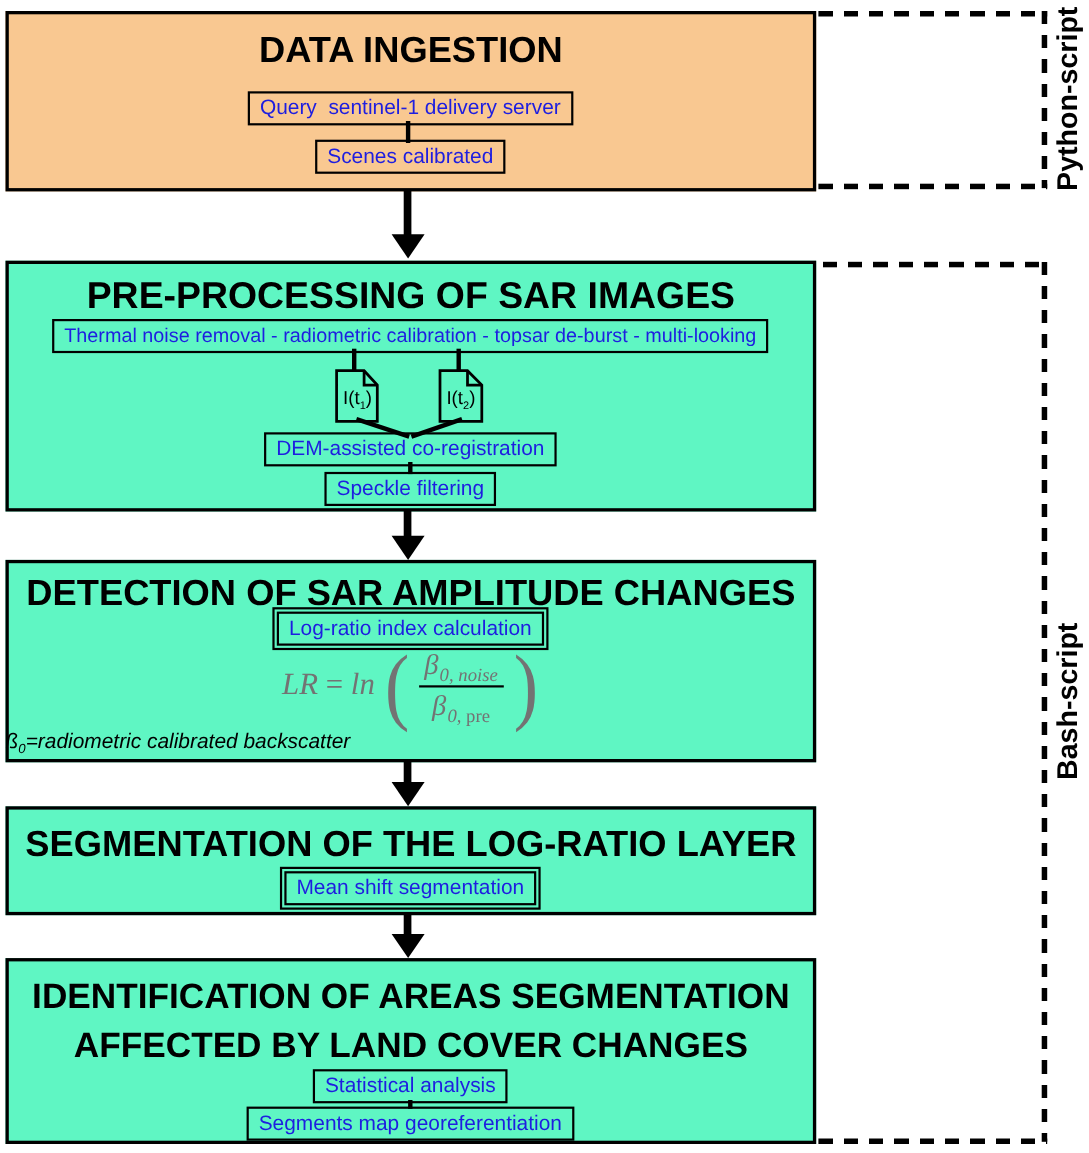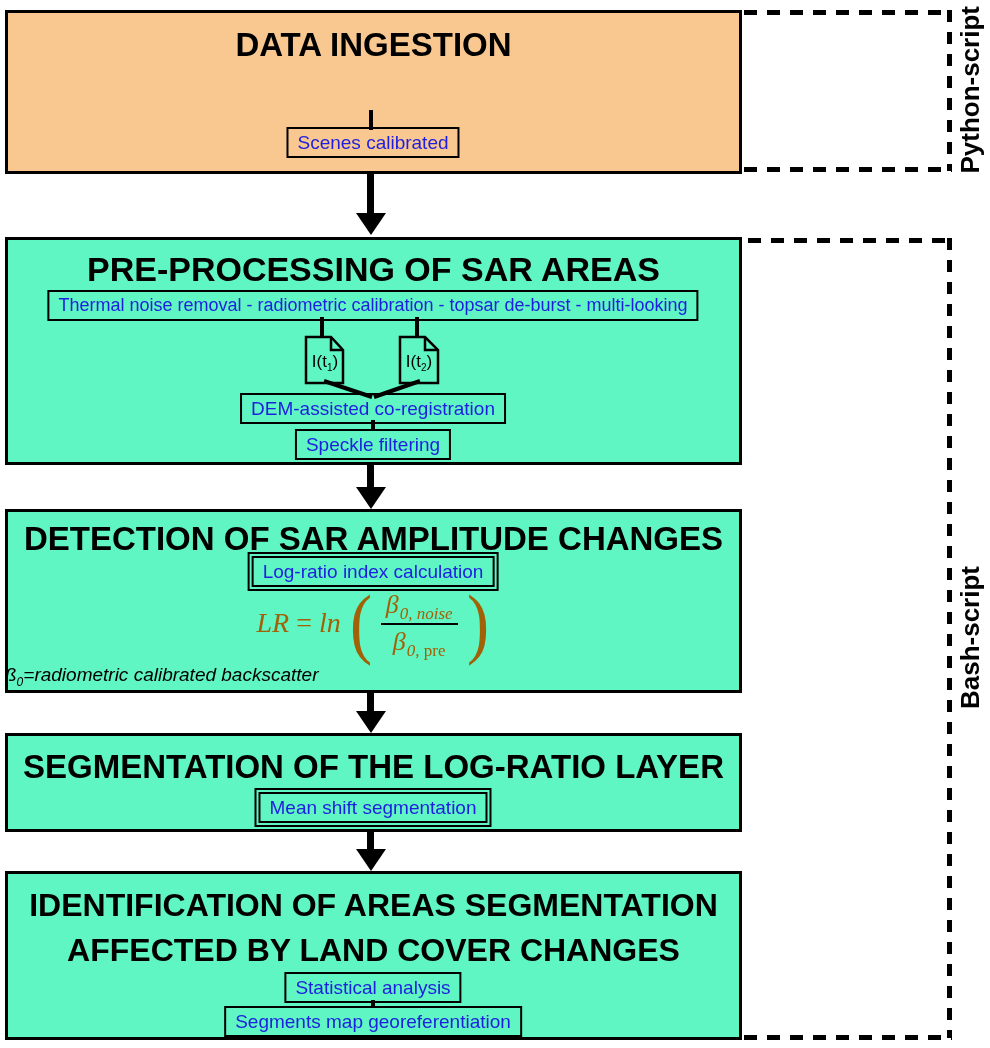--- a/index.html
+++ b/index.html
@@ -43,21 +43,21 @@
   #a1{top:172px;height:63px;} #a1 .stem{height:45px;}
   #a2{top:463px;height:46px;} #a2 .stem{height:28px;}
   #a3{top:691px;height:42px;} #a3 .stem{height:24px;}
   #a4{top:830px;height:41px;} #a4 .stem{height:23px;}
   #linework{position:absolute;left:0;top:0;z-index:2;pointer-events:none;}
   .doclabel{position:absolute;width:44px;top:349px;height:26px;line-height:26px;
             text-align:center;font-size:17px;color:#000;z-index:3;}
   #dl1{left:303px;} #dl2{left:397px;}
   .doclabel sub{font-size:10px;}
   .formula{position:absolute;left:5px;top:583px;width:737px;display:flex;align-items:center;
-           justify-content:center;gap:7px;font-family:"Liberation Serif",serif;color:#a16207;z-index:3;}
+           justify-content:center;gap:7px;font-family:"Liberation Serif",serif;color:#737373;z-index:3;}
   .f-main{font-size:28px;}
   .f-main i{font-style:italic;}
   .paren{font-size:78px;line-height:80px;font-weight:400;transform:scaleX(0.85);}
   .frac{display:flex;flex-direction:column;align-items:center;font-size:26px;font-style:italic;}
   .num{border-bottom:2px solid #000;padding:0 5px 3px;}
   .den{padding-top:2px;}
   .fsub{font-size:17px;position:relative;top:6px;margin-left:1px;}
   .fsub .rm{font-style:normal;text-align:right;}
   .note{position:absolute;left:5px;top:664px;width:737px;text-align:left;
         font-style:italic;font-size:19px;color:#000;z-index:3;}
@@ -84,28 +84,29 @@
 
 <div id="stage">
 
   <div class="bigbox" id="box1"></div>
   <div class="bigbox" id="box2"></div>
   <div class="bigbox" id="box3"></div>
   <div class="bigbox" id="box4"></div>
   <div class="bigbox" id="box5"></div>
 
   <div class="title" id="t1">DATA INGESTION</div>
-  <div class="title" id="t2">PRE-PROCESSING OF SAR AREAS</div>
+  <div class="title" id="t2">PRE-PROCESSING OF SAR IMAGES</div>
   <div class="title" id="t3">DETECTION OF SAR AMPLITUDE CHANGES</div>
   <div class="title" id="t4">SEGMENTATION OF THE LOG-RATIO LAYER</div>
   <div class="title" id="t5">
     <div>IDENTIFICATION OF AREAS SEGMENTATION</div>
     <div>AFFECTED BY LAND COVER CHANGES</div>
   </div>
 
+  <div class="sub" id="query">Query  sentinel-1 delivery server</div>
   <div class="sub" id="scenes">Scenes calibrated</div>
   <div class="sub" id="thermal">Thermal noise removal - radiometric calibration - topsar de-burst - multi-looking</div>
   <div class="sub" id="dem">DEM-assisted co-registration</div>
   <div class="sub" id="speckle">Speckle filtering</div>
   <div class="sub" id="logratio">Log-ratio index calculation</div>
   <div class="sub" id="meanshift">Mean shift segmentation</div>
   <div class="sub" id="stat">Statistical analysis</div>
   <div class="sub" id="segments">Segments map georeferentiation</div>
 
   <div class="vline" id="c1"></div>

